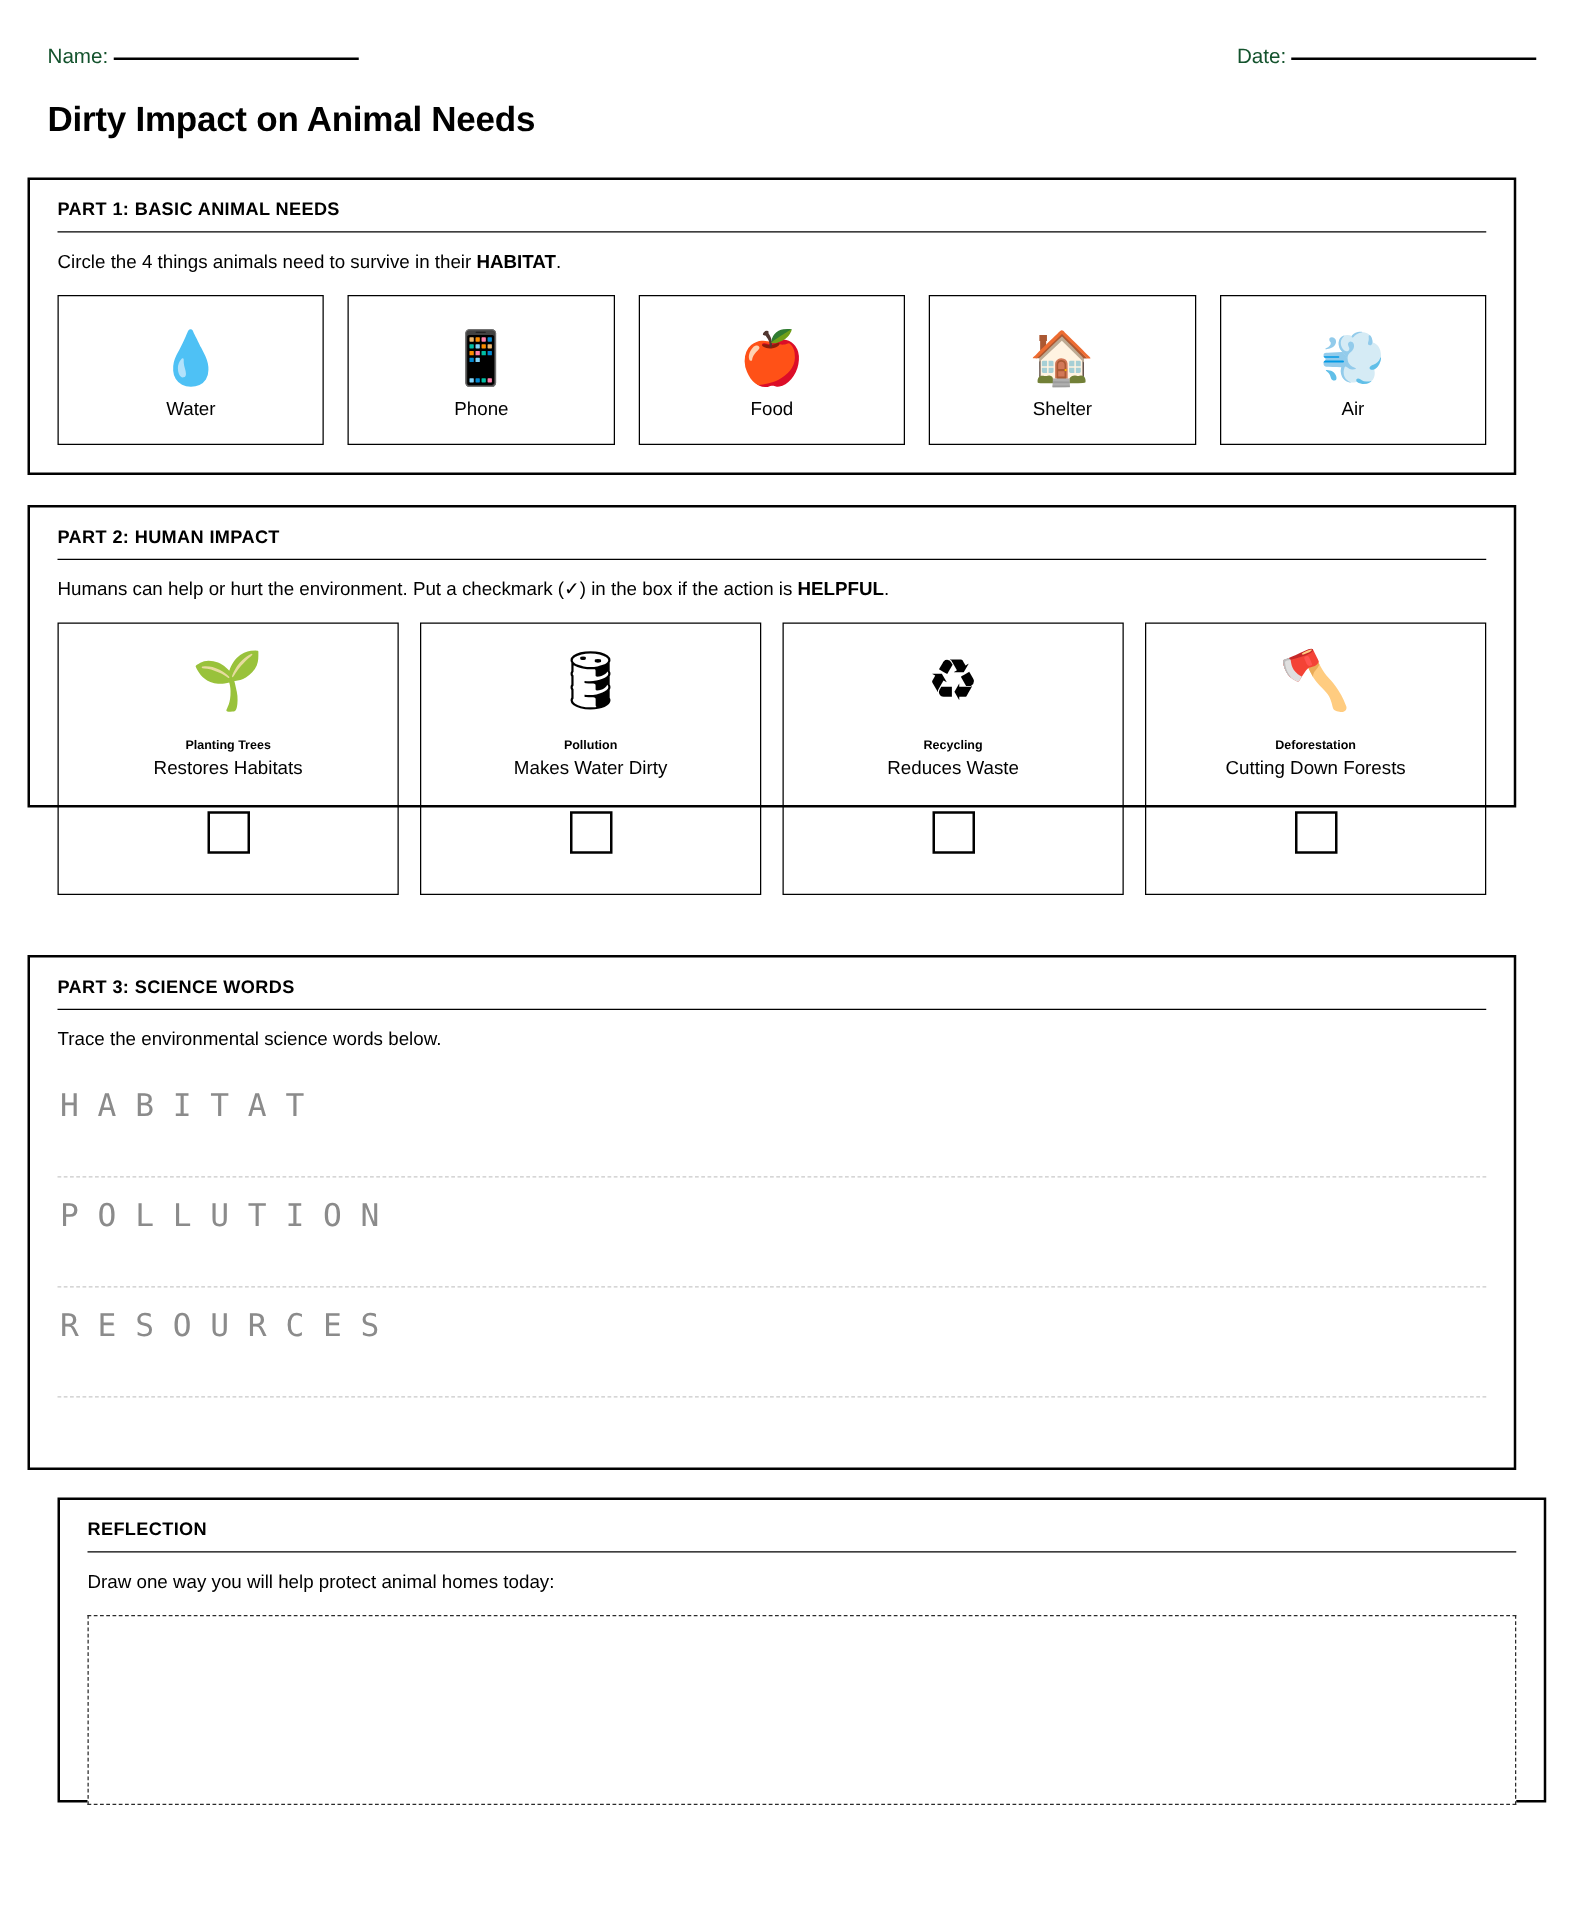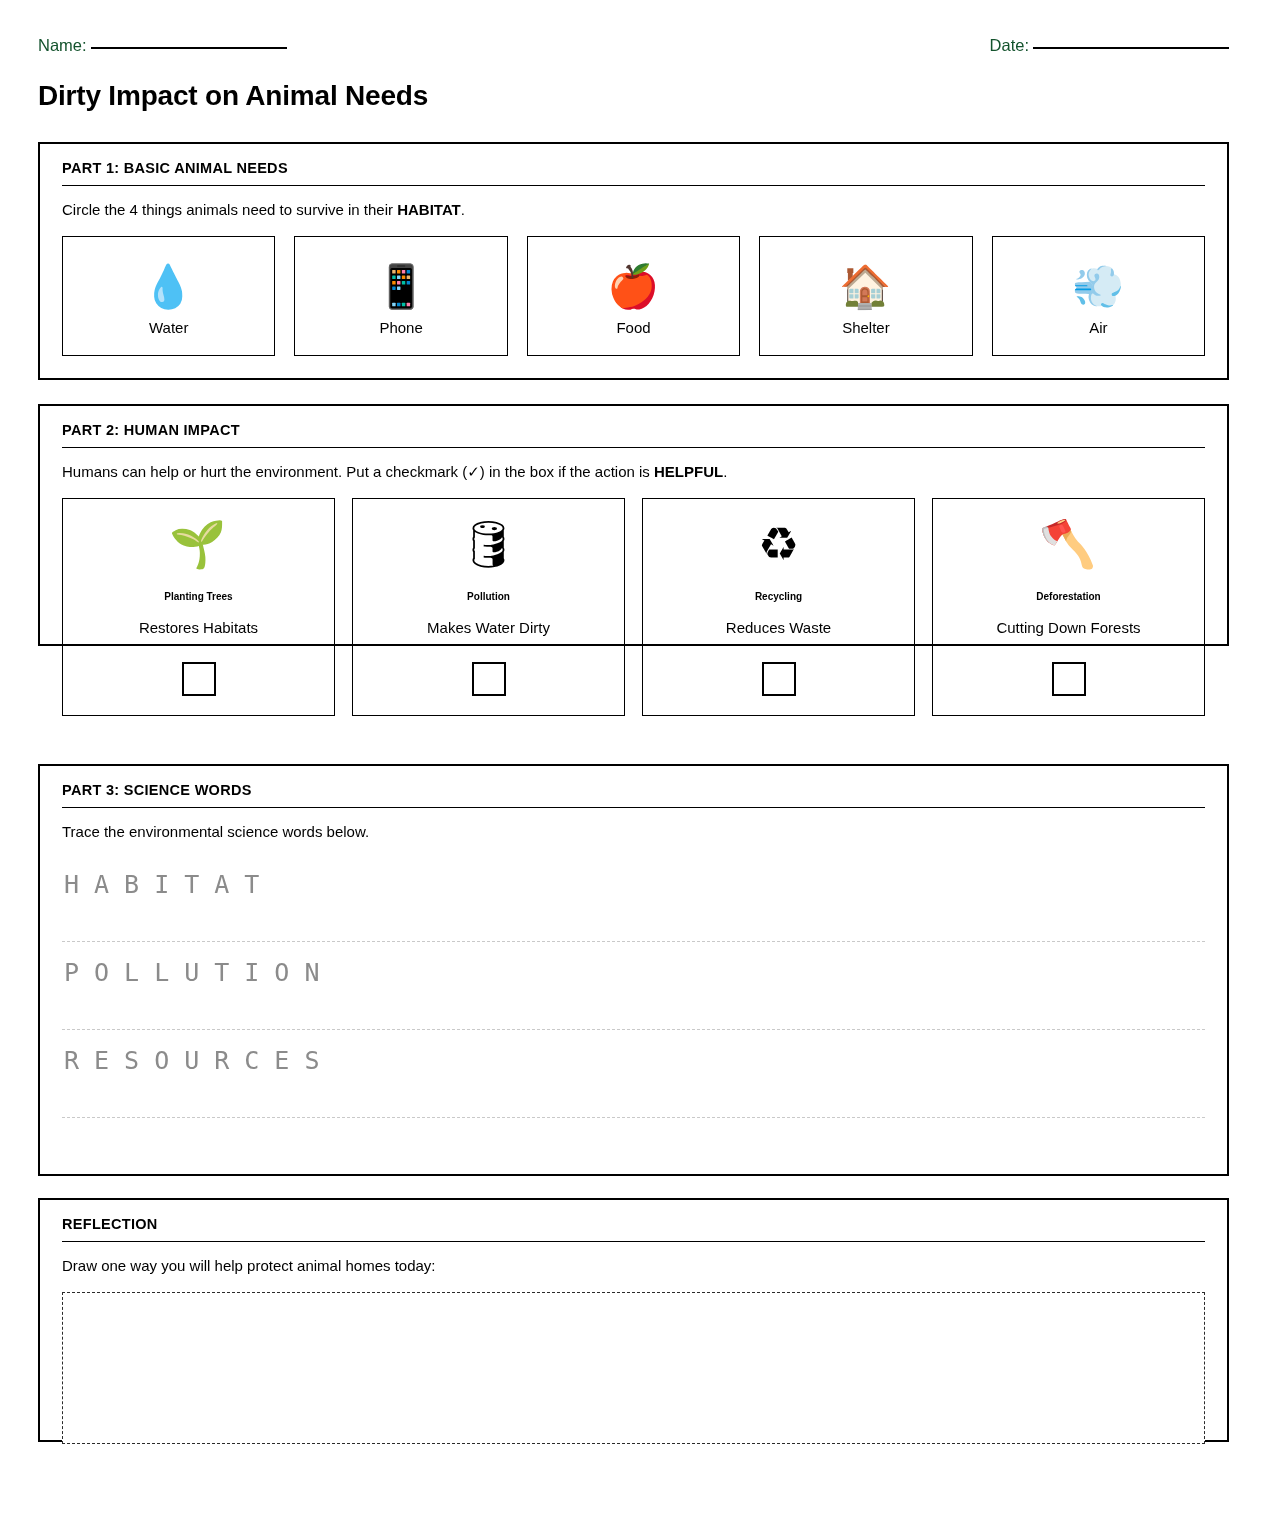--- a/index.html
+++ b/index.html
@@ -59,21 +59,21 @@
     top: 80px;
     font-size: 28px;
     font-weight: bold;
     letter-spacing: -0.2px;
     margin: 0;
   }
 
   
   .section {
     position: absolute;
-    left: 38px;
+    left: 22px;
     width: 1191px;
     border: 2.5px solid #000;
     background: #fff;
     padding: 16px 22px 18px 22px;
   }
   .section-head {
     font-size: 14.5px;
     font-weight: bold;
     letter-spacing: 0.3px;
     padding-bottom: 9px;
@@ -141,21 +141,21 @@
     align-items: center;
     justify-content: center;
   }
   .impact-title {
     font-size: 10px;
     font-weight: bold;
     margin-top: 16px;
   }
   .impact-desc {
     font-size: 15px;
-    margin-top: 17px;
+    margin-top: 4px;
   }
   .impact-checkbox {
     width: 34px;
     height: 34px;
     border: 2.6px solid #000;
     margin-top: 26px;
     background: #fff;
   }
 
   
@@ -169,21 +169,21 @@
     padding: 18px 0 14px 2px;
     line-height: 1;
   }
   .trace-line {
     border-bottom: 1.6px dashed #c9c9c9;
     height: 0;
     margin: 30px 0 0 0;
   }
 
   
-  #reflection { top: 1198px; height: 244px; }
+  #reflection { top: 1198px; height: 244px; margin-left: 24px; }
   .draw-box {
     margin-top: 16px;
     height: 152px;
     border: 1.6px dashed #2b2b2b;
     background: #fff;
   }
 </style>
 </head>
 <body>
 

